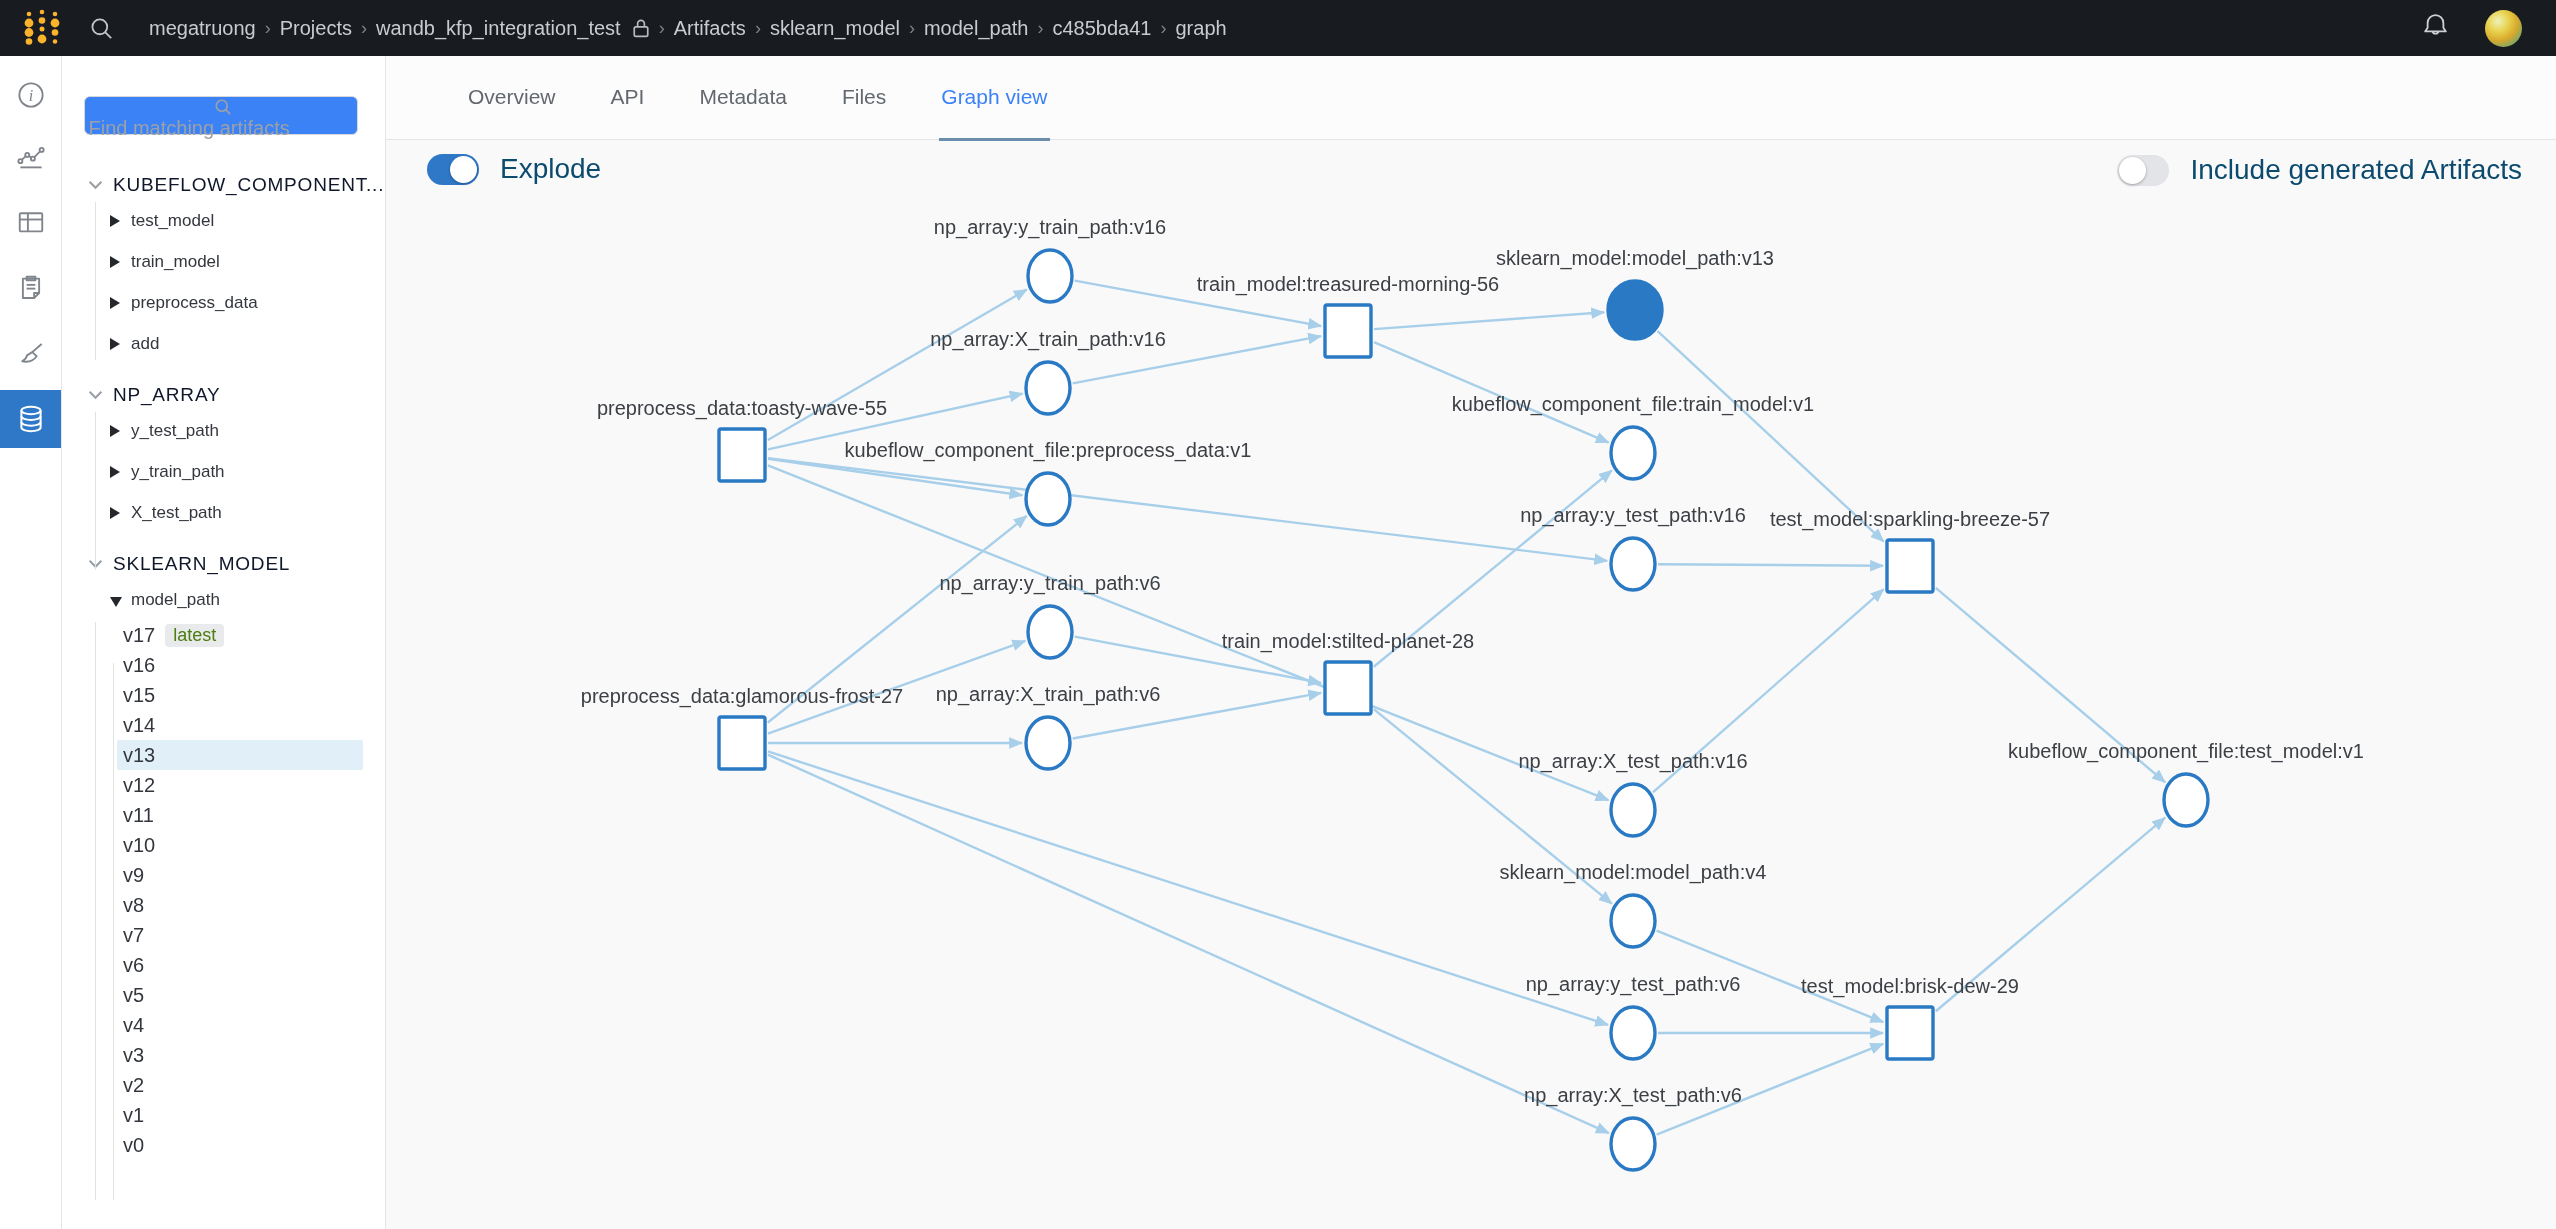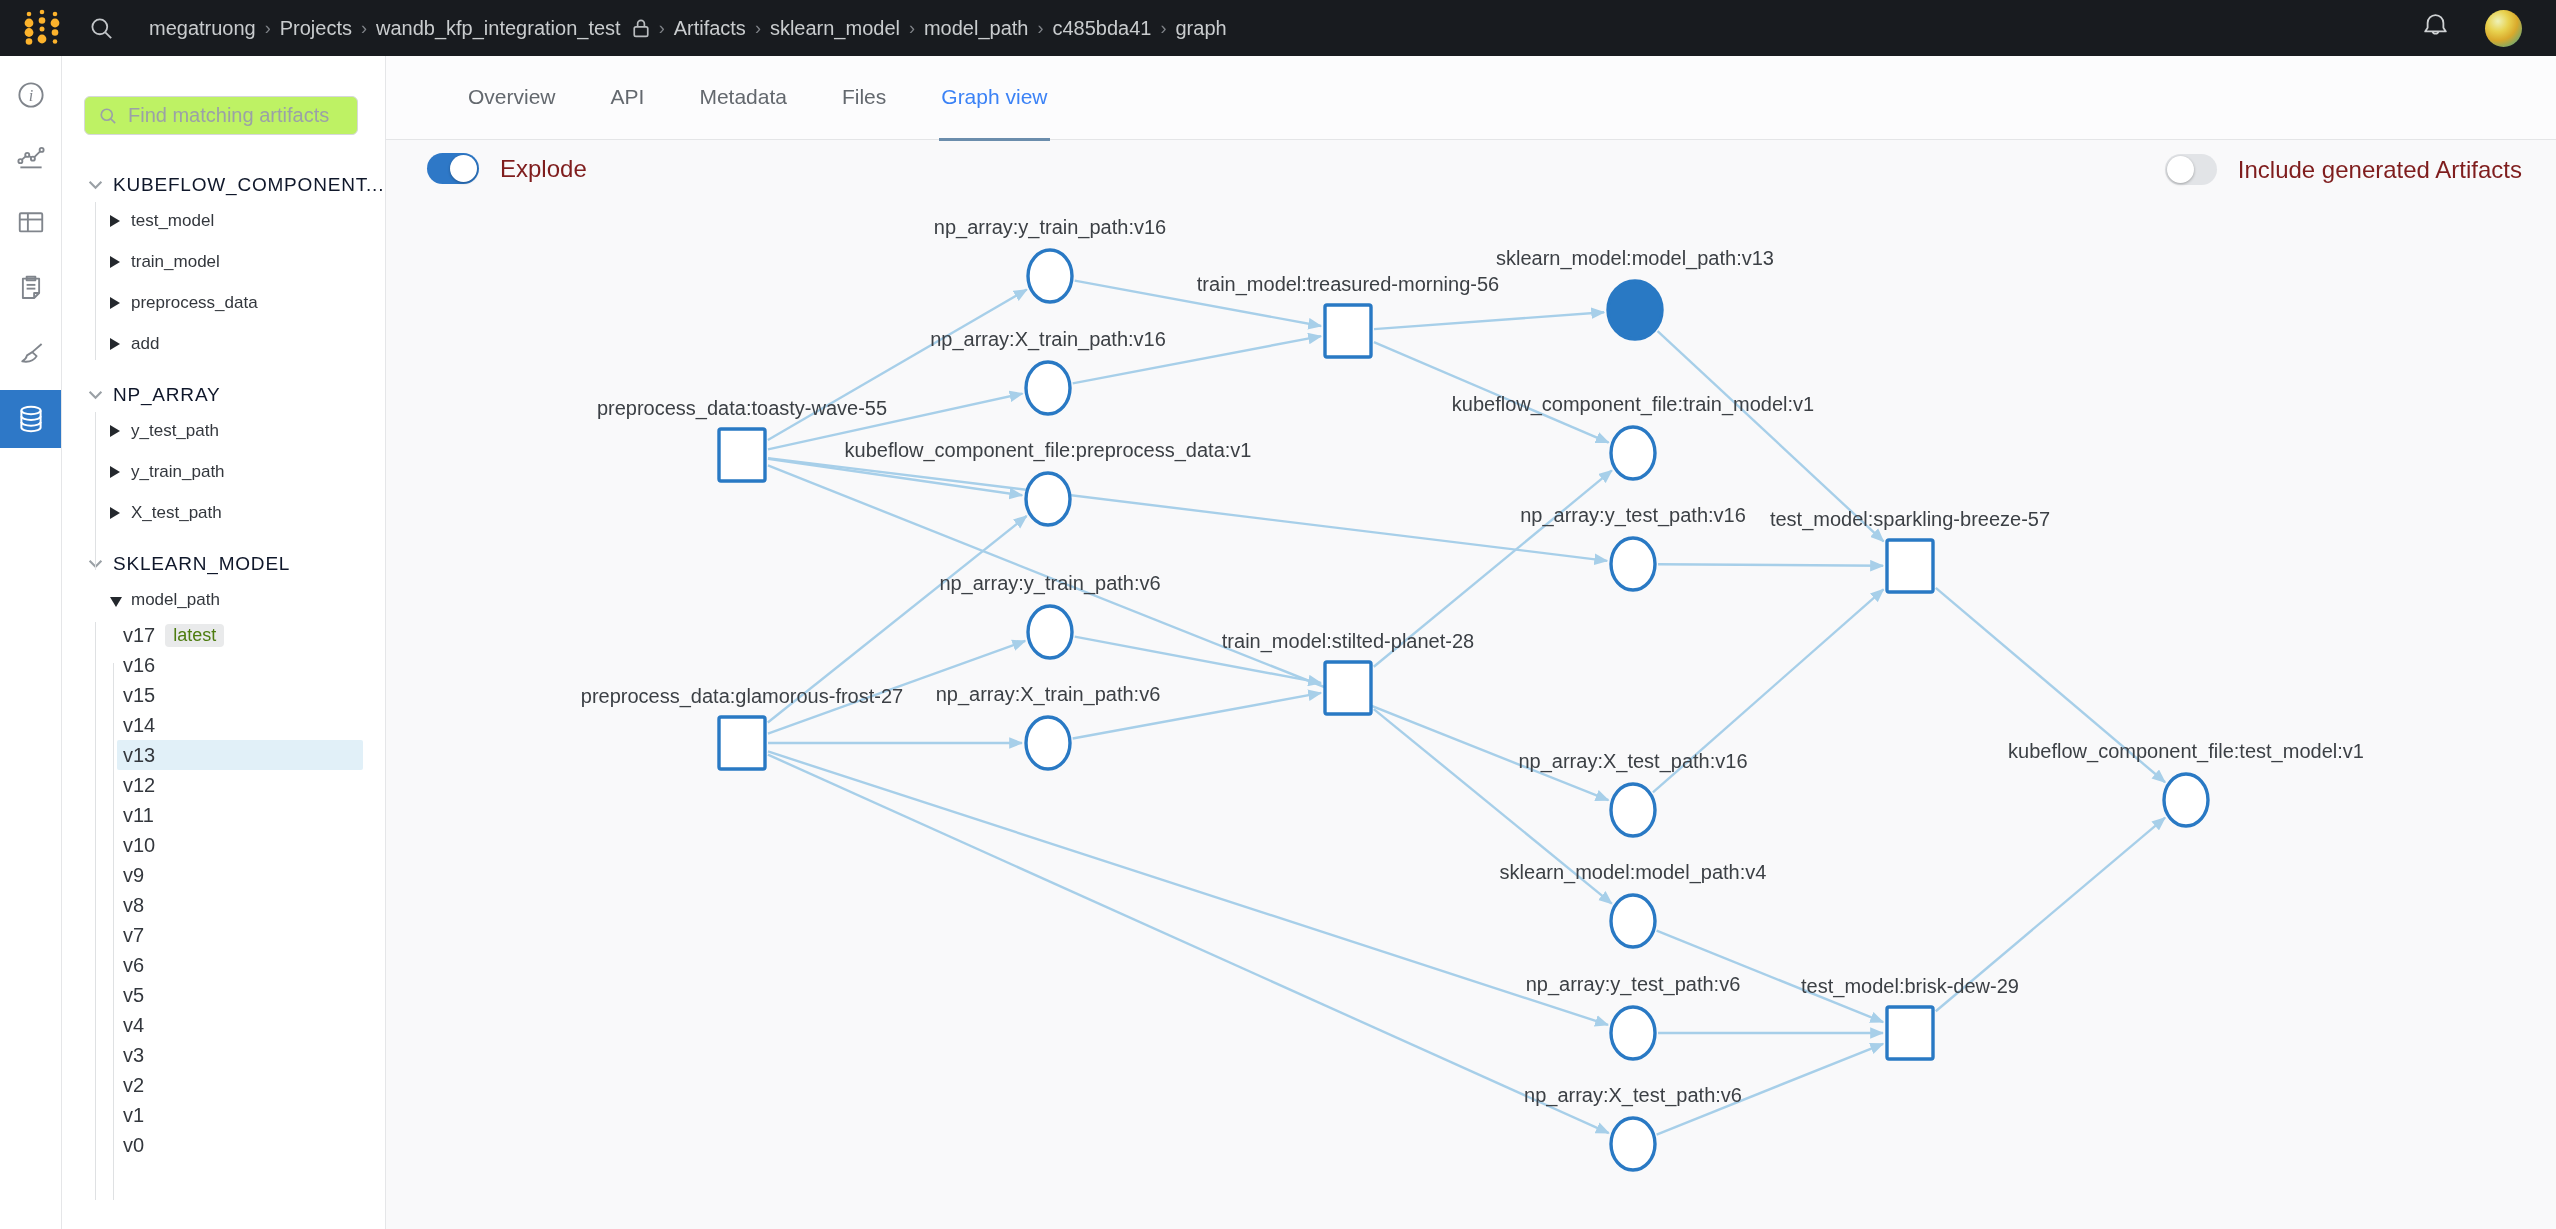--- a/index.html
+++ b/index.html
@@ -18,21 +18,21 @@
   .avatar { width:37px; height:37px; border-radius:50%;
     background:radial-gradient(circle at 35% 30%, #eef2b9 0%, #e8d24f 30%, #d9a92c 55%, #79a86a 80%, #4d8a79 100%); }
   .rail { position:absolute; left:0; top:56px; width:62px; height:1173px; background:#fff;
     border-right:1px solid #e5e6e8; z-index:20; }
   .rail-item { position:absolute; left:0; width:61px; height:58px; display:flex;
     align-items:center; justify-content:center; }
   .rail-item.active { background:#2e78c7; }
   .sidebar { position:absolute; left:62px; top:56px; width:324px; height:1173px; background:#fff;
     border-right:1px solid #e5e6e8; z-index:20; overflow:hidden; }
   .search-box { position:absolute; left:22px; top:40px; width:274px; height:39px;
-    border:1px solid #d6d8da; border-radius:6px; display:flex; align-items:center; background:#bef264; }
+    border:1px solid #d6d8da; border-radius:6px; display:flex; align-items:center; background:#3b82f6;flex-direction:column; }
   .search-box svg { margin:0 10px 0 13px; flex:0 0 auto; }
   .search-box input { border:none; outline:none; flex:1; font-size:20px; color:#33373d;
     font-family:"Liberation Sans", sans-serif; min-width:0; background:transparent; }
   .search-box input::placeholder { color:#9ba1a7; }
   .tree { position:absolute; left:0; top:114px; right:0; }
   .section-header { height:30px; display:flex; align-items:center; margin-top:16px;
     padding-left:26px; color:#0f172a; font-size:19px; letter-spacing:0.8px; }
   .section-header svg { margin-right:10px; }
   .tree-item { height:41px; display:flex; align-items:center; padding-left:48px;
     font-size:17px; color:#33373d; cursor:pointer; }
@@ -58,21 +58,21 @@
   .toggle-row { position:absolute; display:flex; align-items:center; gap:21px; z-index:5; }
   .toggle-row.left { left:41px; top:97px; }
   .toggle-row.right { right:34px; top:98px; }
   .toggle { width:52px; height:31px; border-radius:16px; position:relative; cursor:pointer; }
   .toggle.on { background:#2e78c7; }
   .toggle.off { background:#e2e4e7; }
   .knob { position:absolute; top:2px; width:27px; height:27px; border-radius:50%; background:#fff;
     box-shadow:0 1px 3px rgba(0,0,0,0.3); }
   .toggle.on .knob { right:2px; }
   .toggle.off .knob { left:2px; }
-  .toggle-label { font-size:24px; color:#7f1d1d; }
+  .toggle-label { font-size:28px; color:#0c4a6e; }
   svg text.node-label { font-family:"Liberation Sans", sans-serif; font-size:20px; fill:#3c4045; }
 </style>
 </head>
 <body>
 
 <div class="navbar">
   <svg class="logo" viewBox="0 0 44 44">
     <g fill="#fcb32c">
       <circle cx="9" cy="8" r="2.3"></circle>
         <circle cx="9" cy="17" r="4.4"></circle>

